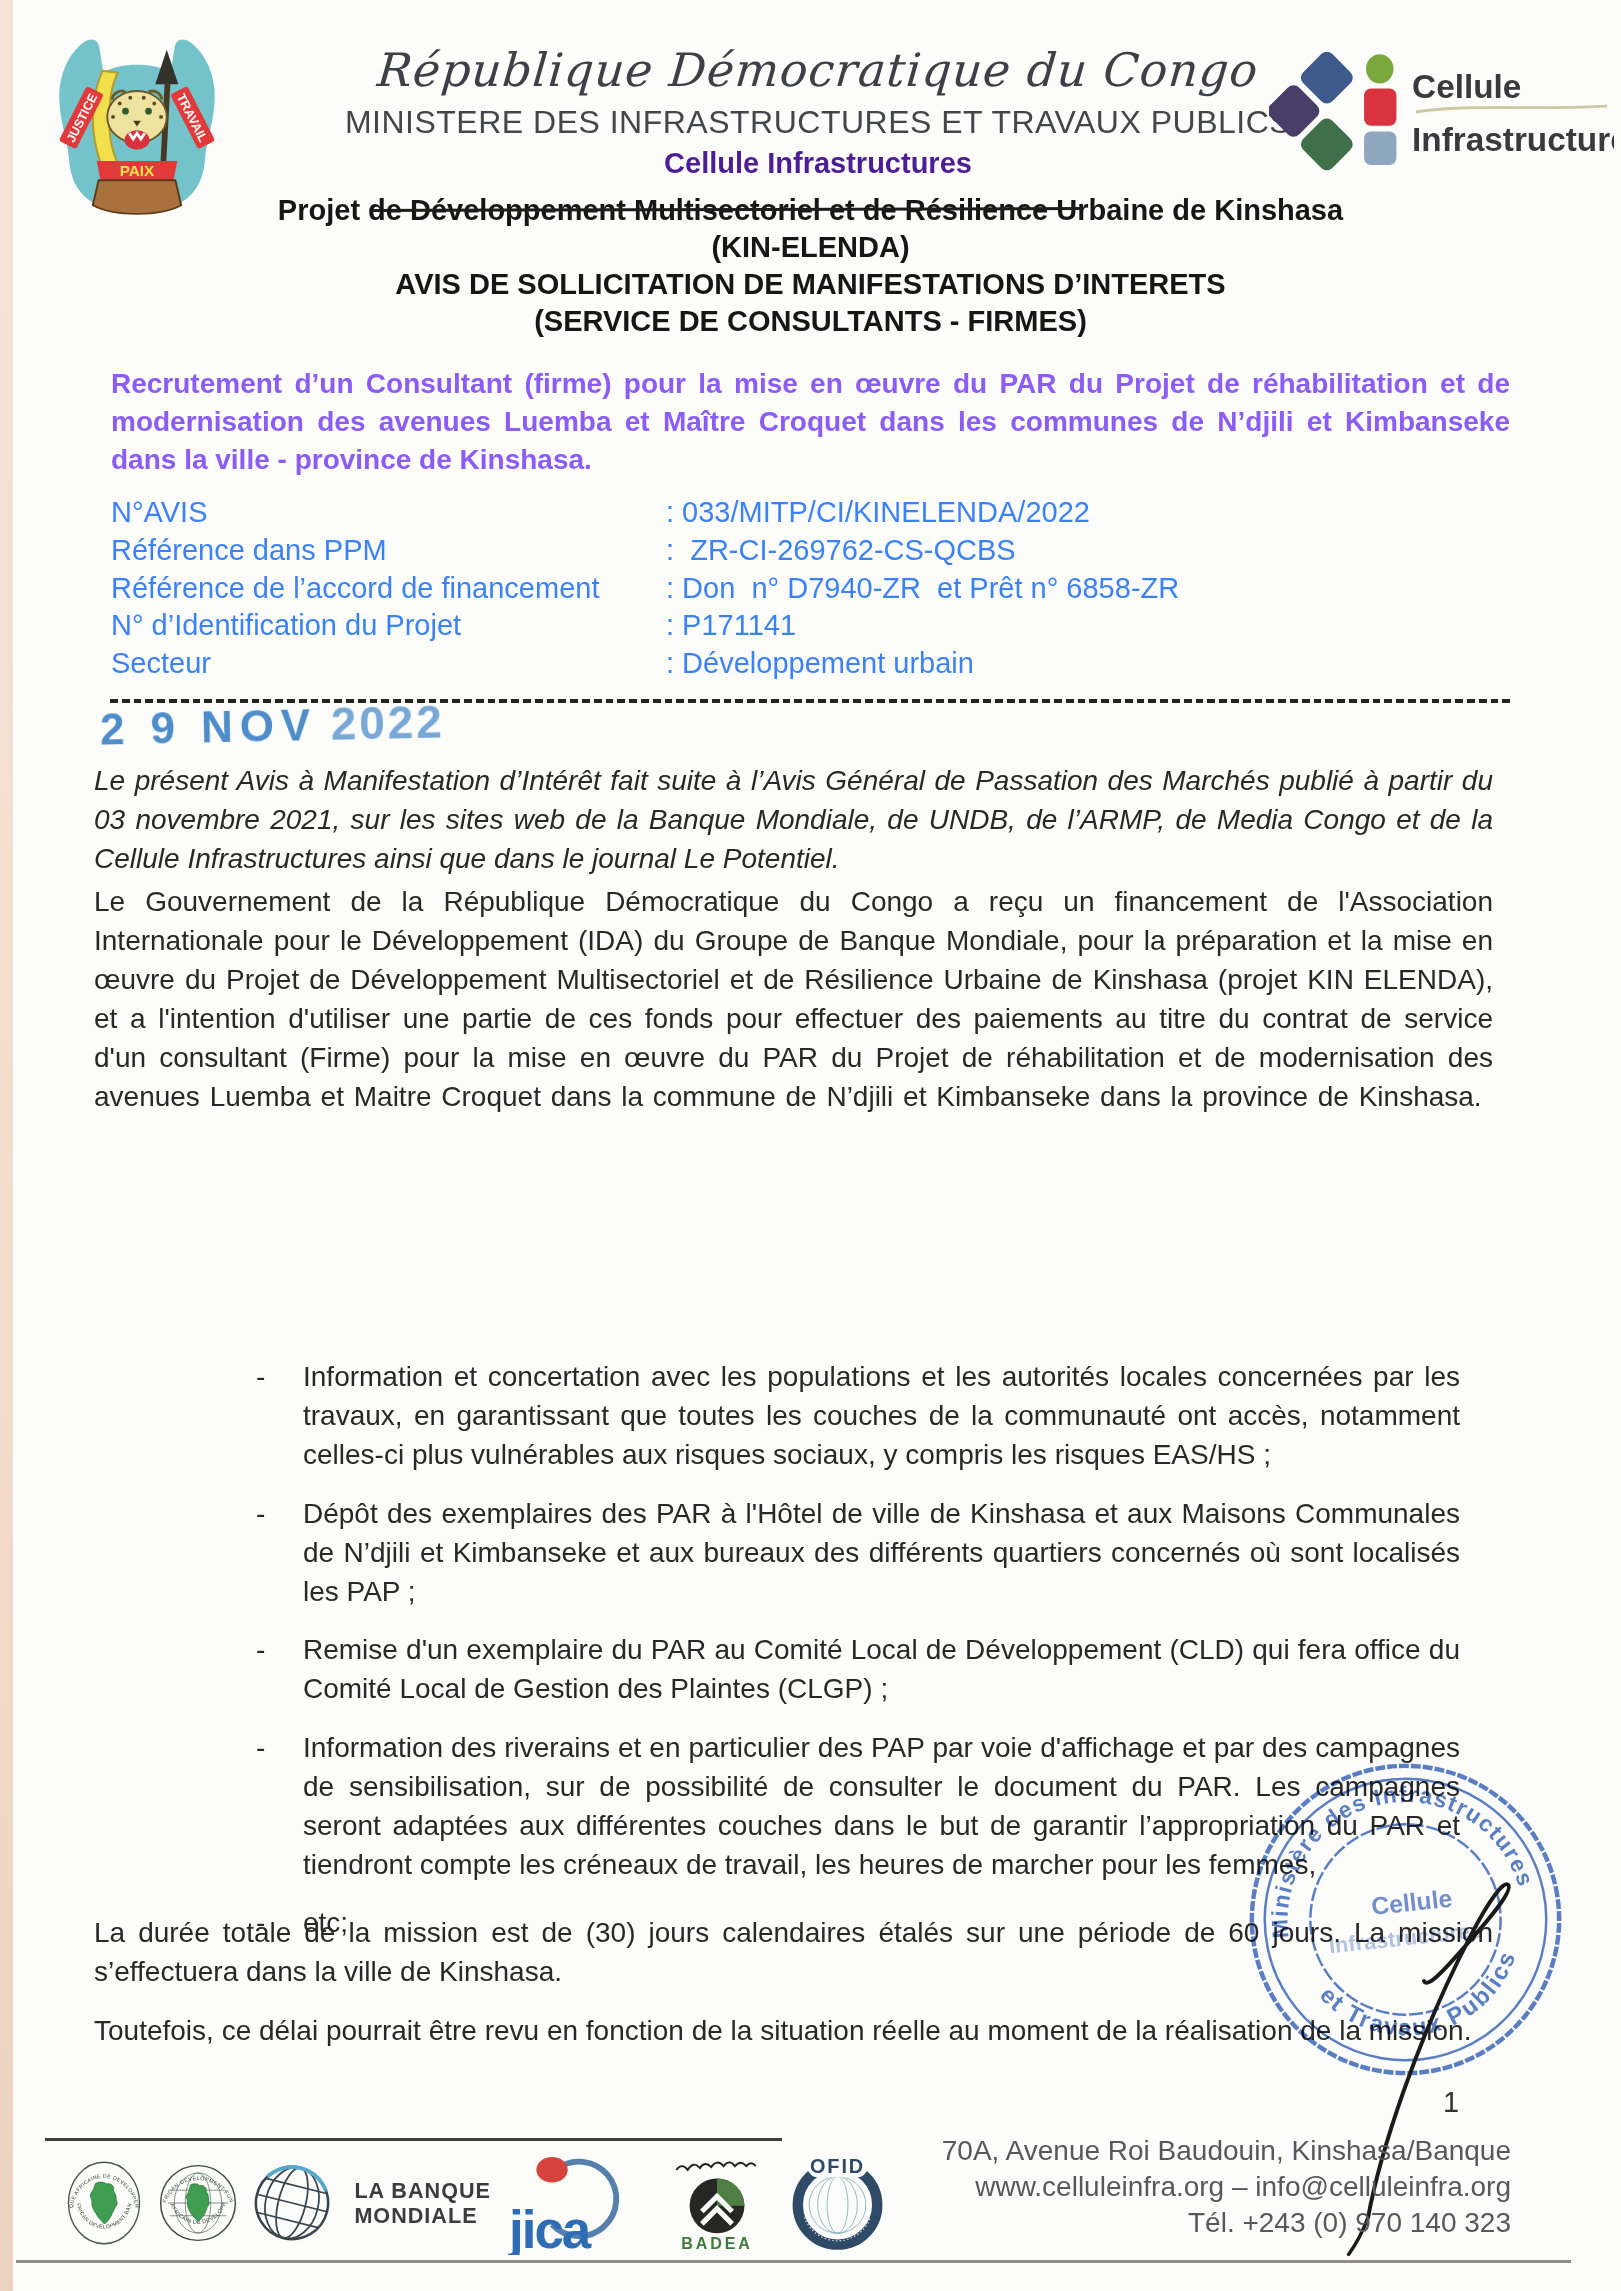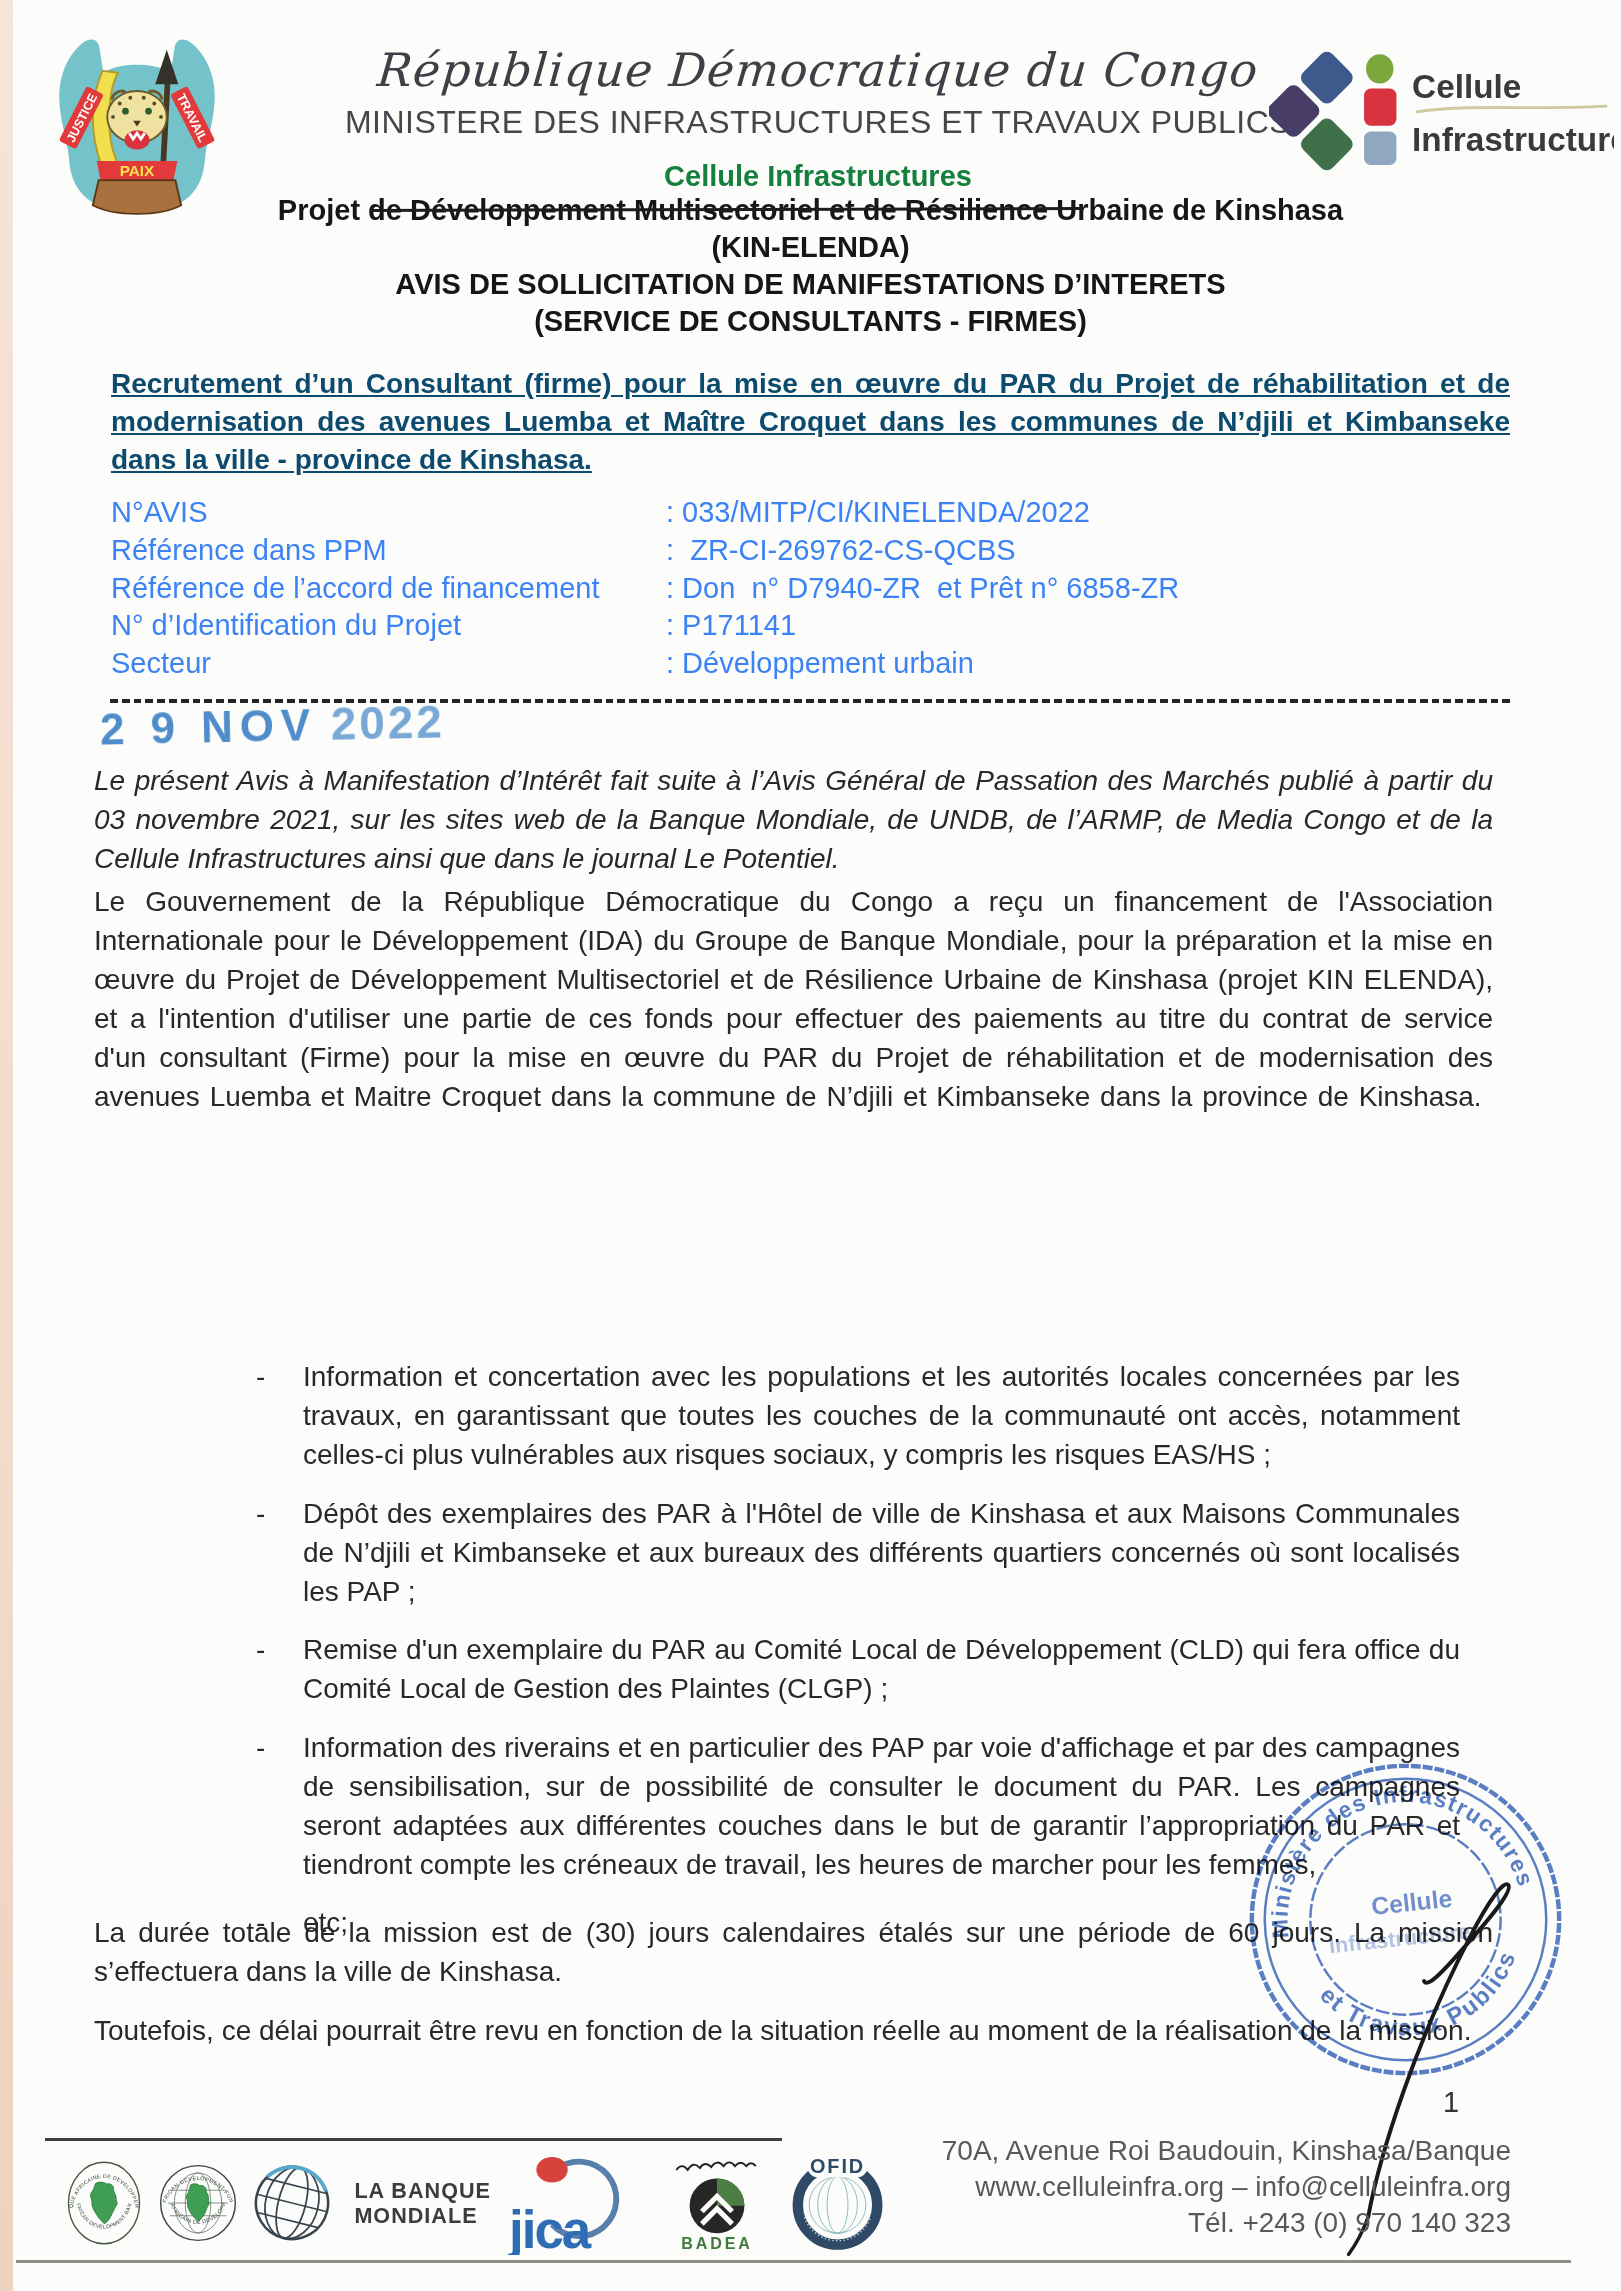--- a/index.html
+++ b/index.html
@@ -13,30 +13,30 @@
   
   .edge-left { left:0; top:0; width:12.7px; height:2292px;
     background:linear-gradient(180deg,#f6e4d9 0%,#f2dccb 60%,#edd2bf 100%); }
   .edge-bottom { left:15.7px; top:2260px; width:1555px; height:2.9px; background:#8f8d8a; }
 
   
   .header-center { left:323px; top:43px; width:990px; text-align:center; }
   .republic { font-family:"DejaVu Serif", serif; font-style:italic; font-size:46px;
     color:#3f3f47; letter-spacing:1px; transform:skewX(-5deg); }
   .ministry { font-size:32px; color:#45454c; letter-spacing:0.5px; margin-top:6.9px; }
-  .cellule-red { font-size:29px; font-weight:700; color:#15803d; margin-top:19px; }
+  .cellule-red { font-size:29px; font-weight:700; color:#4c1d95; margin-top:6px; }
 
   
   .titles { left:111px; top:192px; width:1399px; text-align:center;
     font-weight:700; font-size:29px; line-height:37px; color:#161616; }
   .strike-line { left:370px; top:208px; width:712px; height:2.9px; background:#1d1d1d;
     transform:rotate(-0.15deg); }
 
   .subject { left:111px; top:365px; width:1399px; font-weight:700; font-size:28px;
-    line-height:38px; text-align:justify; color:#0c4a6e;text-decoration:underline; }
+    line-height:38px; text-align:justify; color:#8b5cf6; }
 
   .refs { left:111px; top:497px; width:1399px; display:grid;
     grid-template-columns:555px 1fr; row-gap:7.8px; font-size:29px; line-height:30px; color:#3b82f6; }
   .rv { white-space:pre-wrap; }
 
   .dashed-sep { left:110px; top:699px; width:1402px; height:3.9px;
     background:repeating-linear-gradient(90deg,#242424 0 7.8px,transparent 7.8px 11.8px); }
 
   .datestamp { left:100px; top:698px; color:#4f8dca; font-weight:700; font-size:44px;
     letter-spacing:6.9px; transform:rotate(-1.2deg); filter:blur(0.4px); white-space:nowrap; }

